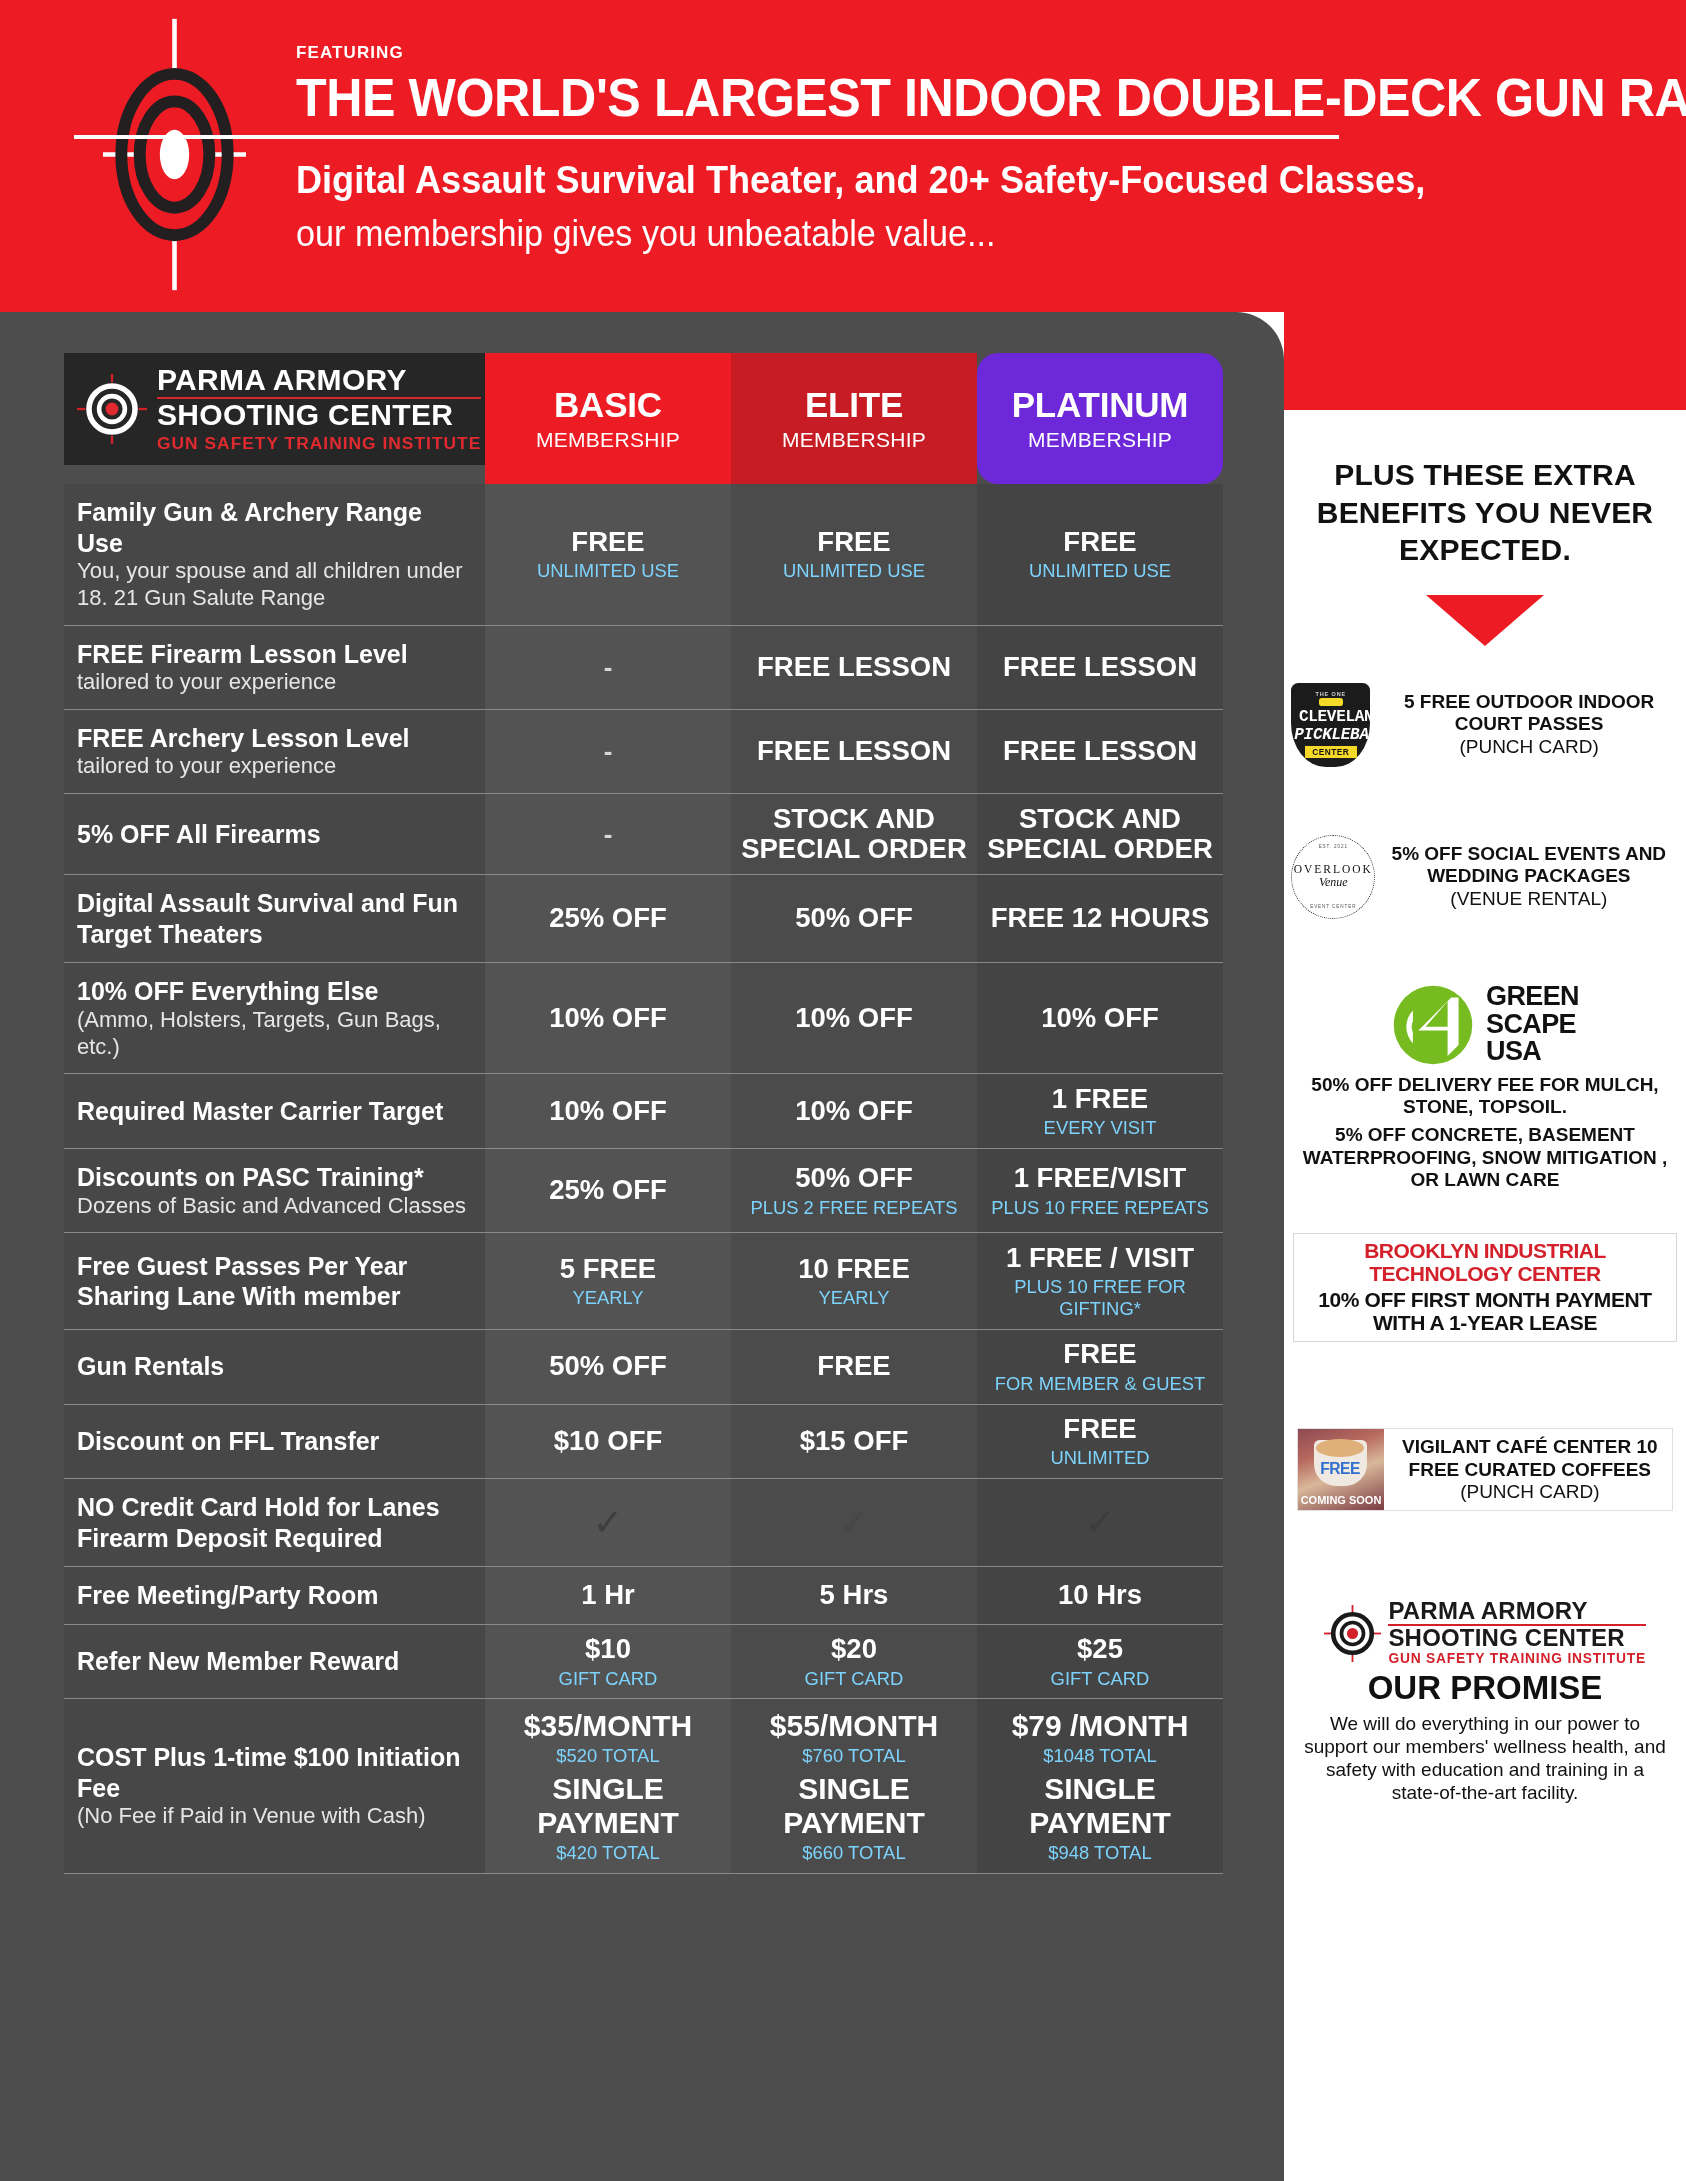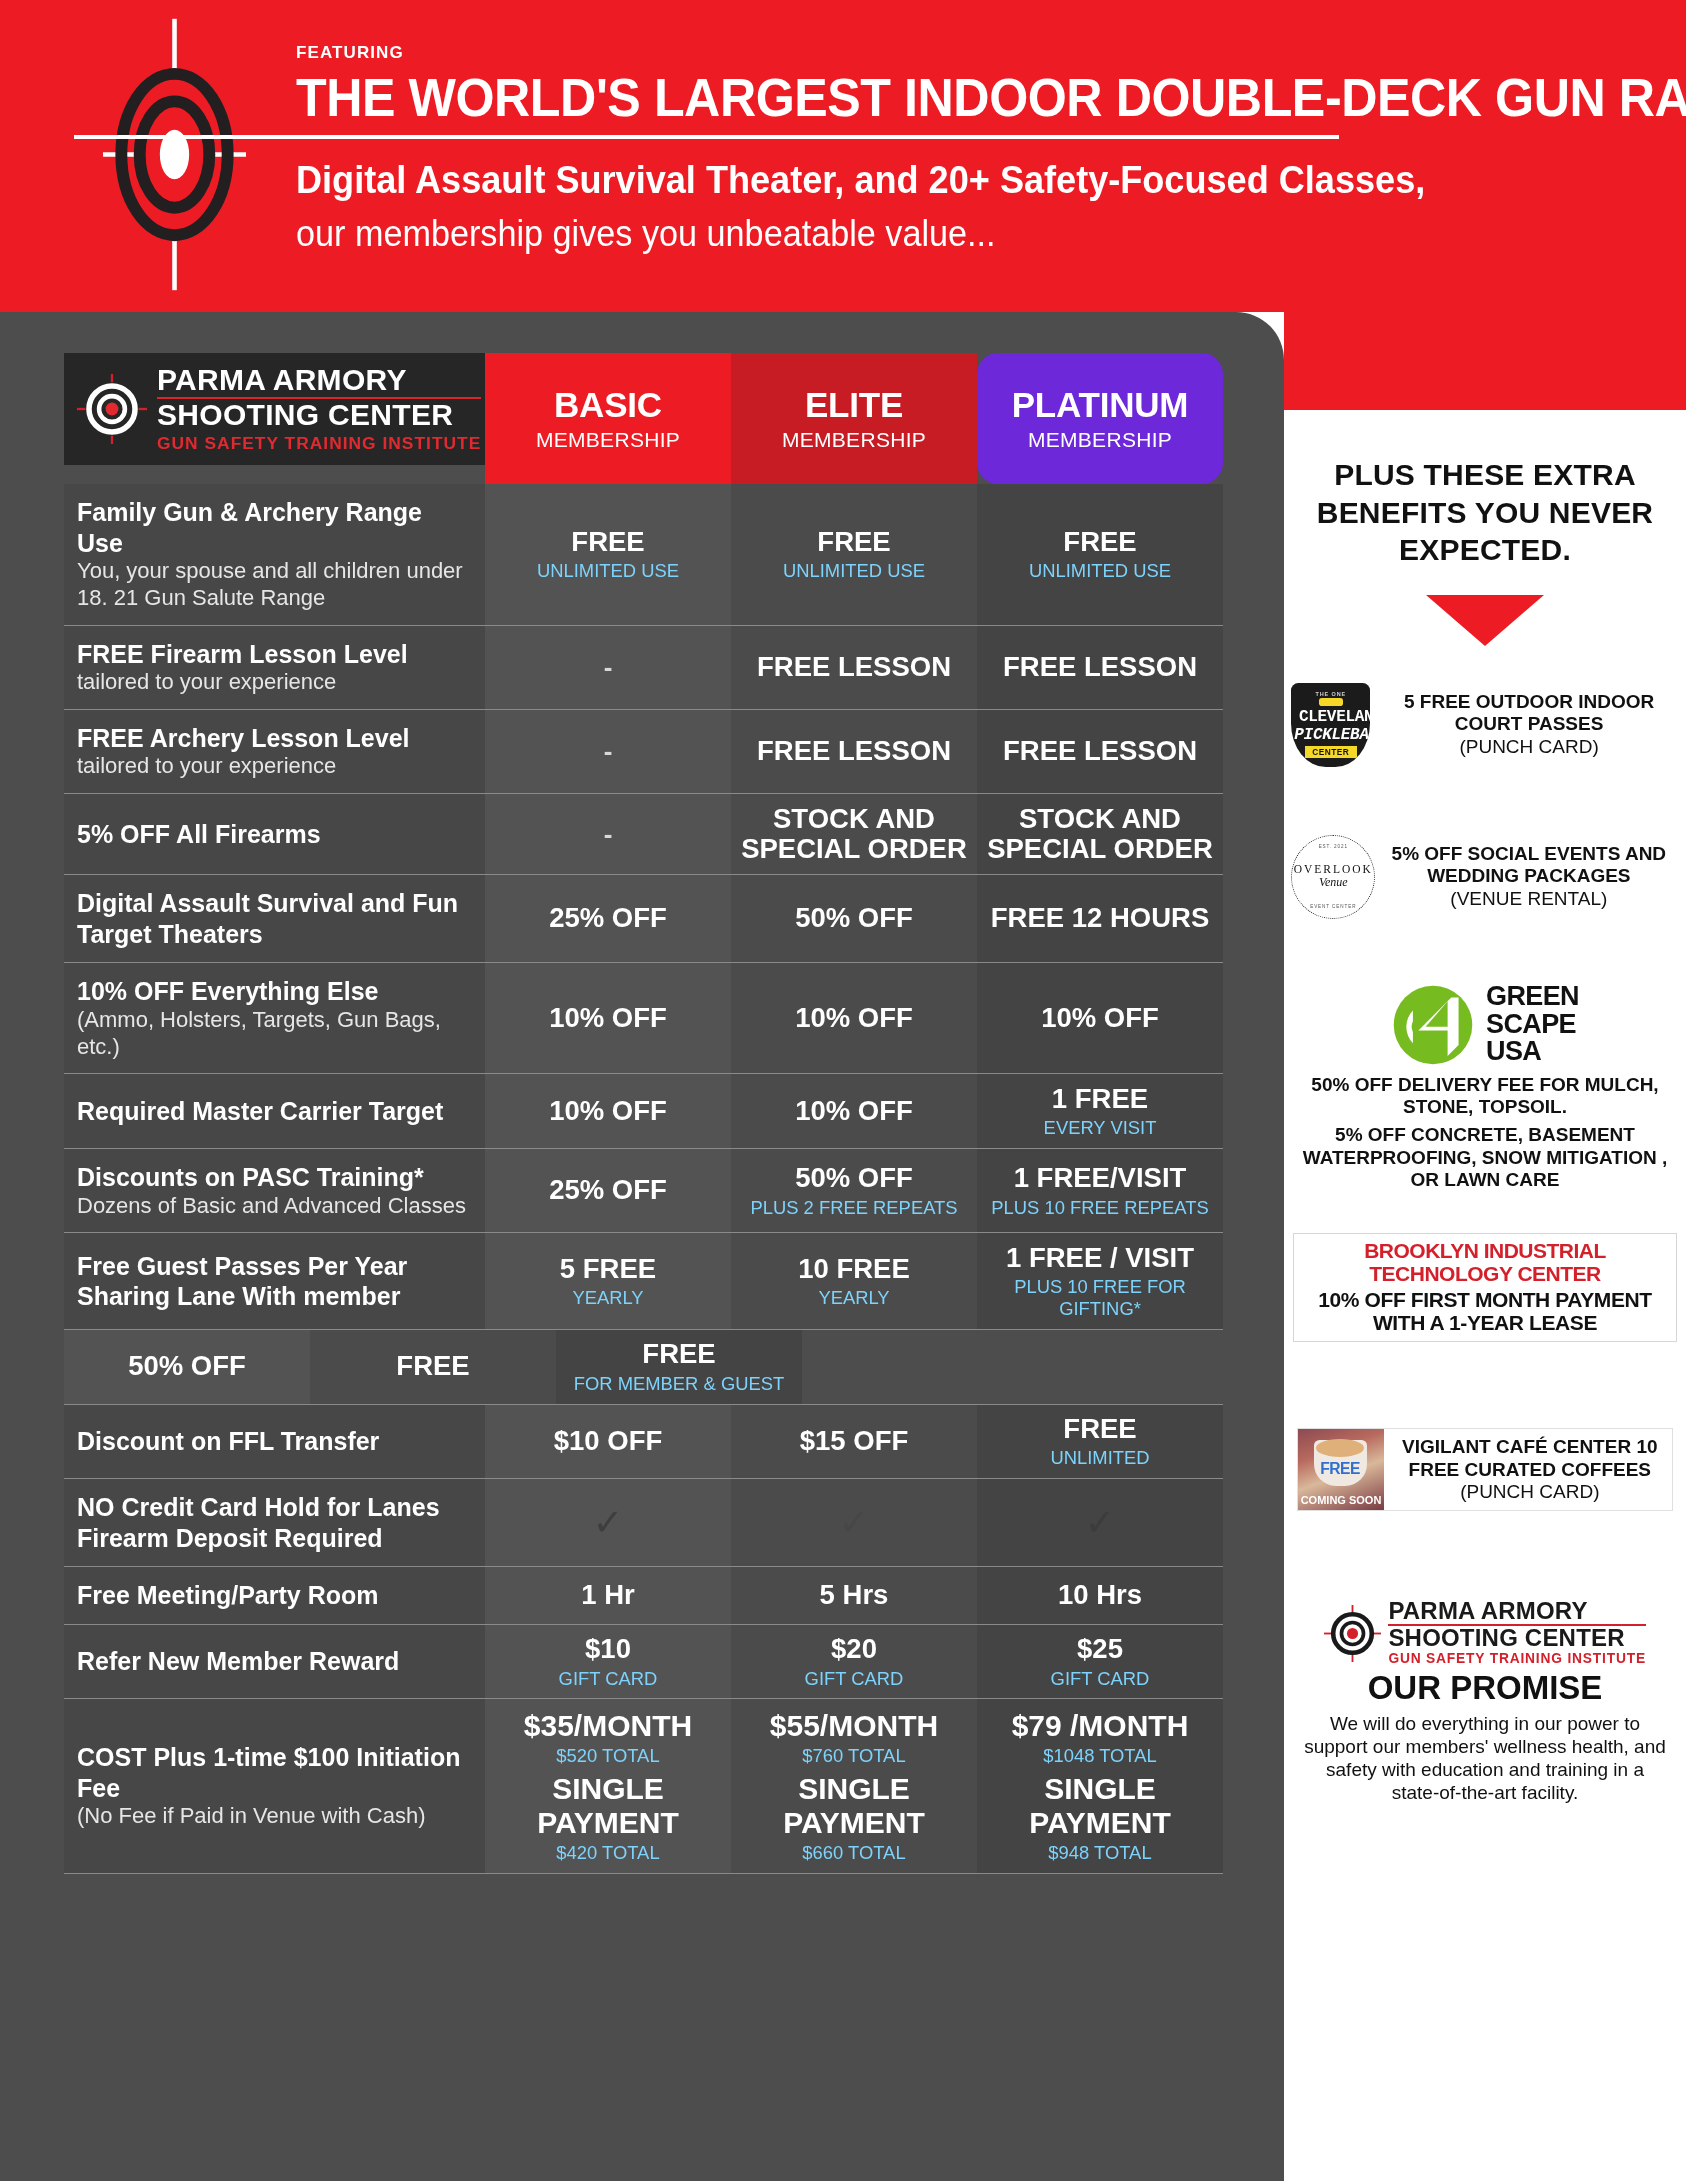--- a/index.html
+++ b/index.html
@@ -589,20 +589,23 @@
         <div class="c-elite">
           <div class="val-main">10 FREE</div>
           <div class="val-sub">YEARLY</div>
         </div>
         <div class="c-plat">
           <div class="val-main">1 FREE / VISIT</div>
           <div class="val-sub">PLUS 10 FREE FOR GIFTING*</div>
         </div>
       </div>
       <div class="trow">
+        <div class="c-feature">
+          <div class="feat-title">Gun Rentals</div>
+        </div>
         <div class="c-basic">
           <div class="val-main">50% OFF</div>
         </div>
         <div class="c-elite">
           <div class="val-main">FREE</div>
         </div>
         <div class="c-plat">
           <div class="val-main">FREE</div>
           <div class="val-sub">FOR MEMBER &amp; GUEST</div>
         </div>

